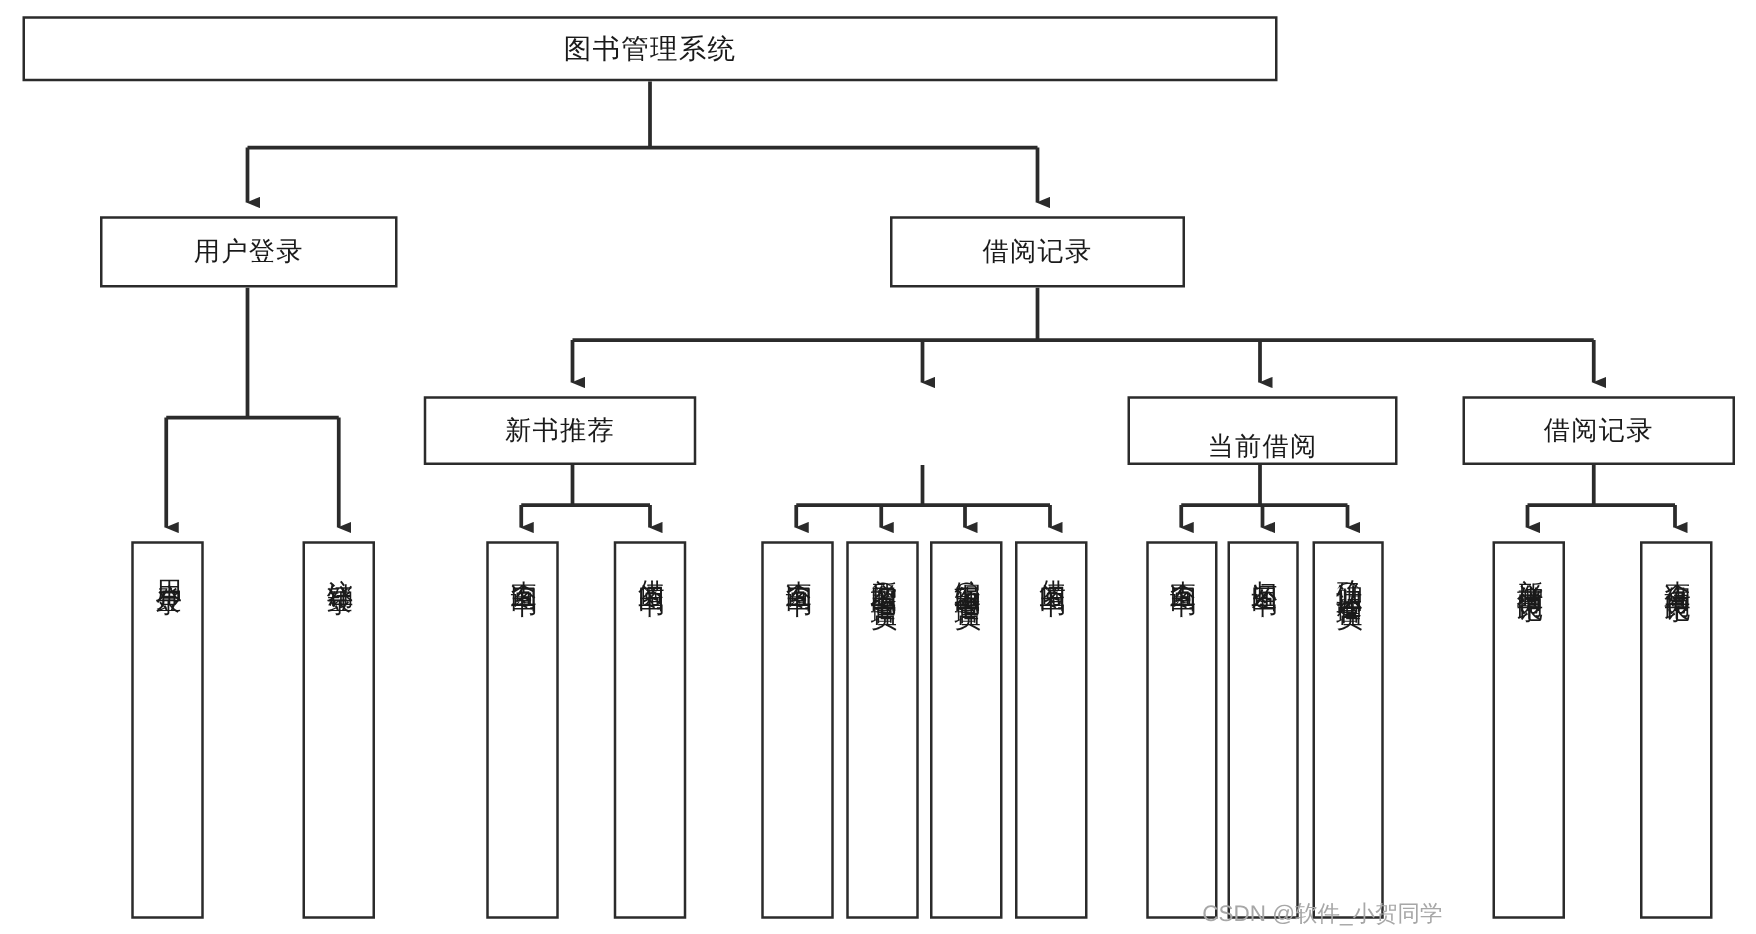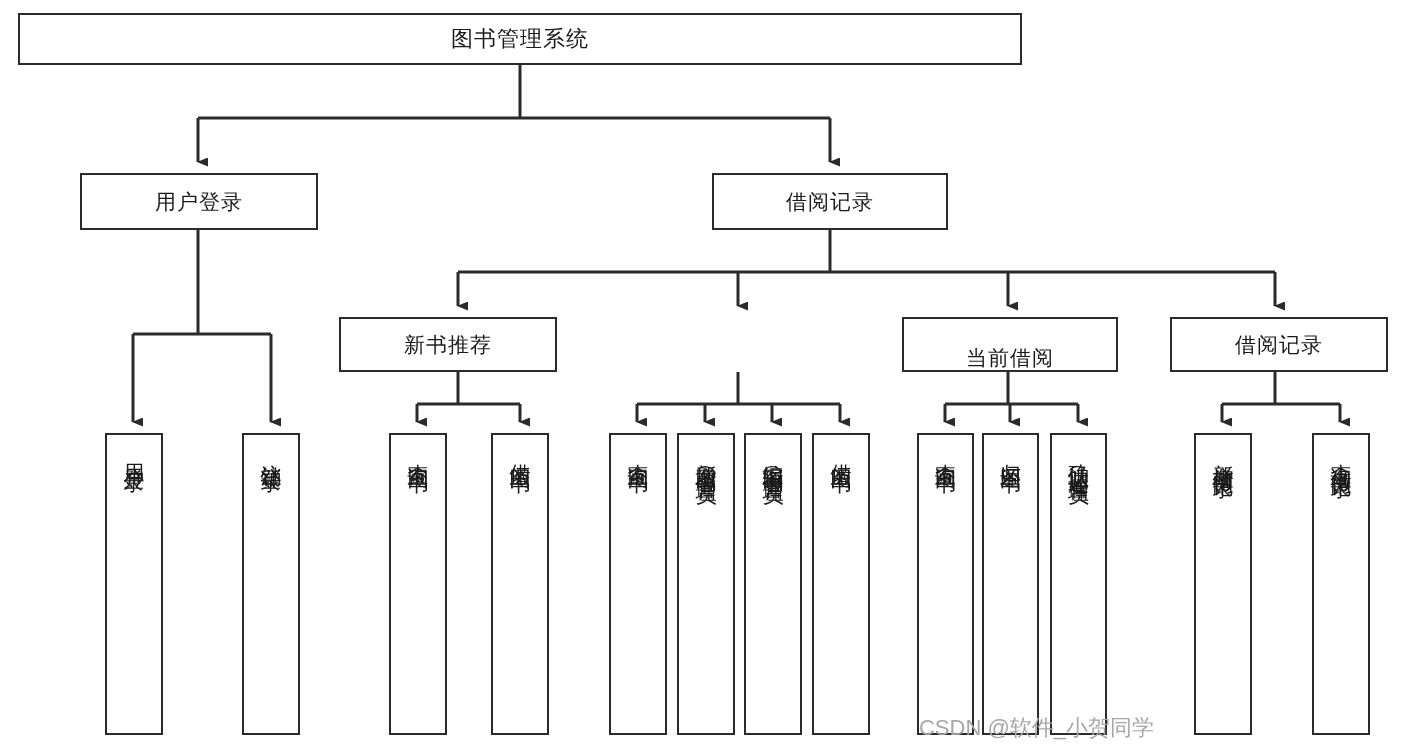--- a/index.html
+++ b/index.html
@@ -45,21 +45,21 @@
     font-size:21px;
     letter-spacing:3px;
     line-height:1.05;
     white-space:normal;
     max-height:275px;
   }
 
   .watermark{
     position:absolute;
     right:8px;bottom:4px;
-    font-size:22px;
+    font-size:18px;
     color:#a7a7a7;
     white-space:nowrap;
     user-select:none;
     margin-left:24px;
   }
 </style>
 </head>
 <body>
 
 <div id="stage">

